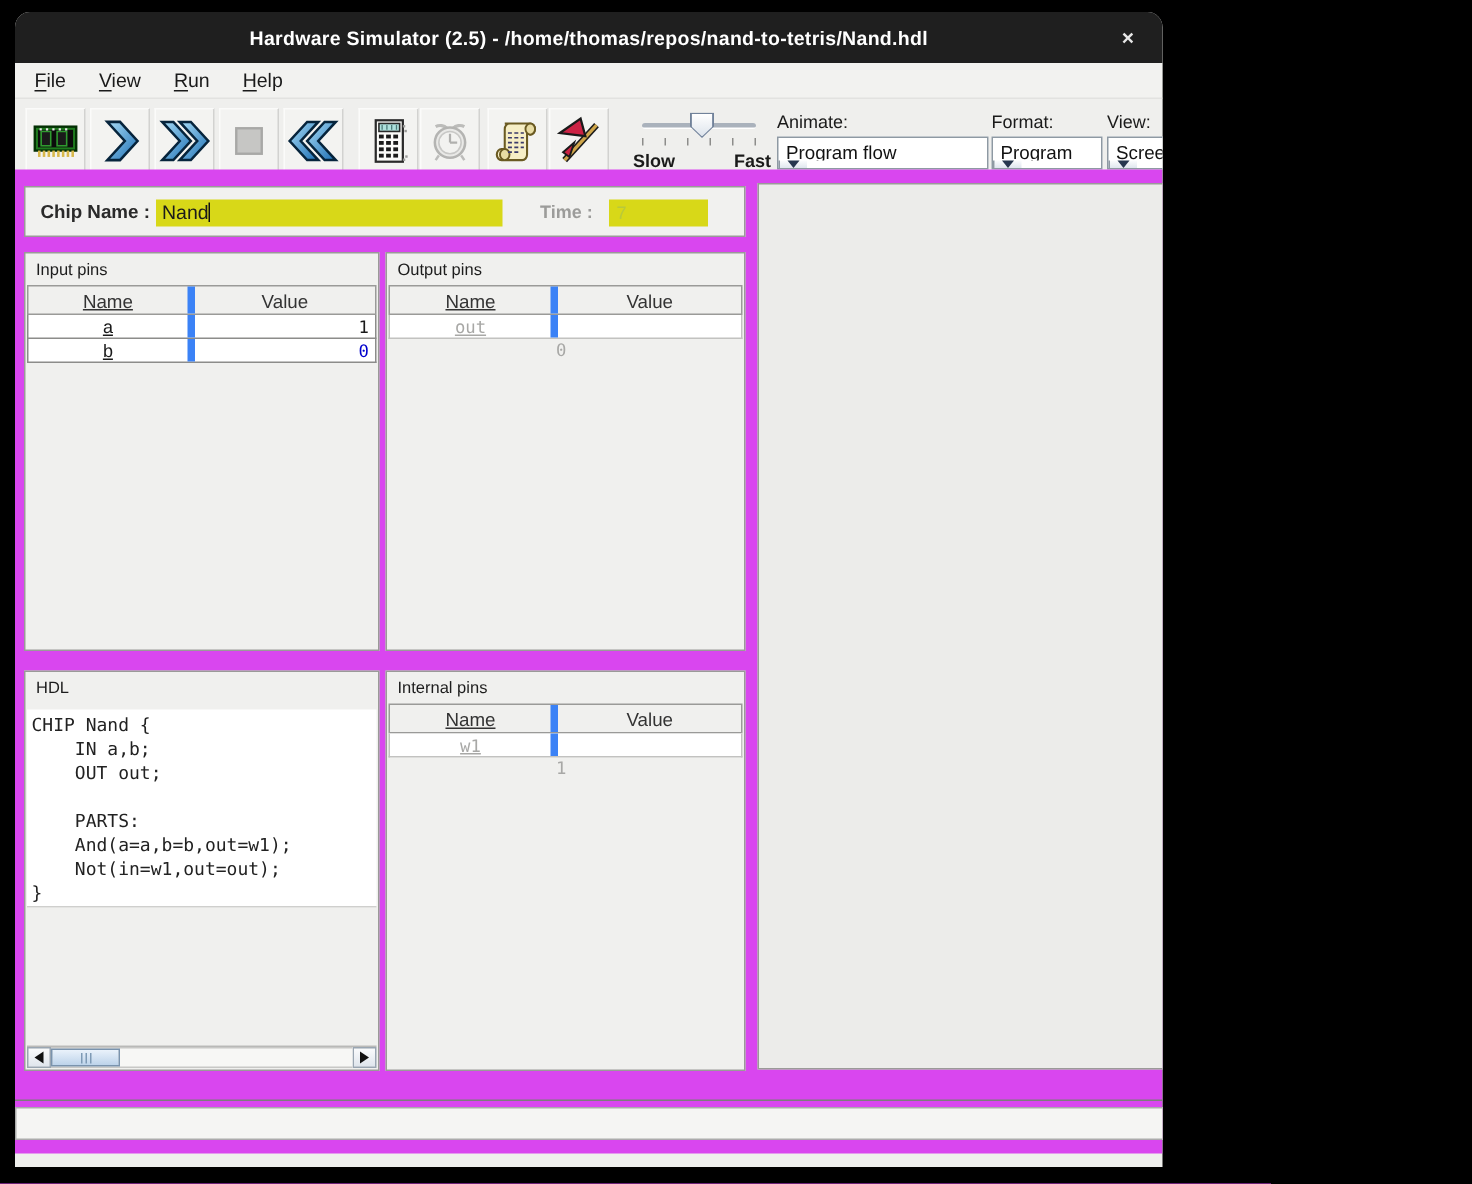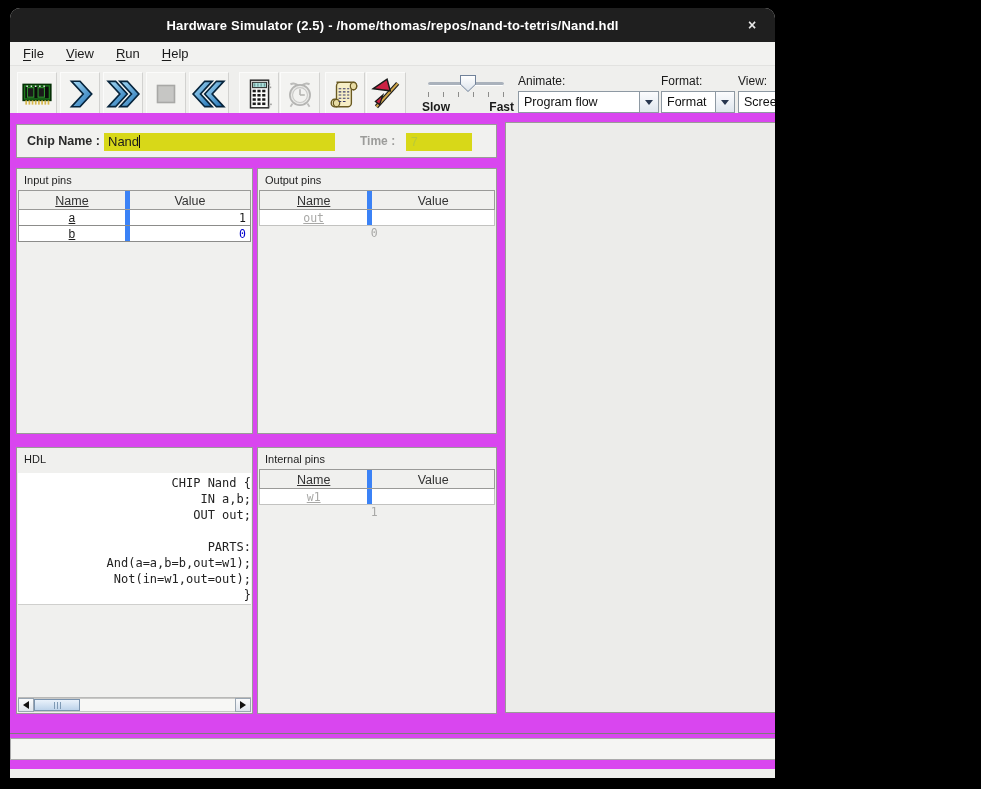--- a/index.html
+++ b/index.html
@@ -40,21 +40,21 @@
   .slider-thumb-inner { position:absolute; left:1px; top:1px; width:14px; height:15px;
       background:linear-gradient(#ffffff,#dde4ec); clip-path:polygon(0 0,100% 0,100% 55%,50% 100%,0 55%); }
   .slider-ticks { position:absolute; left:6px; top:20px; width:76px; height:5px; display:flex; justify-content:space-between; }
   .slider-ticks i { width:1px; height:5px; background:#8d8d8b; }
   .slider-labels { position:absolute; left:0; top:28px; width:100%; display:flex; justify-content:space-between; }
   .slider-labels span { font-size:12px; font-weight:bold; color:#1a1a1a; }
 
   
   .combo-group { position:absolute; top:8px; }
   .combo-label { font-size:12px; color:#1a1a1a; margin-bottom:3px; }
-  .combo { height:22px; background:#fff; border:1px solid #8e99a3; display:flex; align-items:stretch; }
+  .combo { height:22px; background:#fff; border:1px solid #8e99a3; display:flex; align-items:stretch;flex-direction:column; }
   .combo-value { flex:1; font-size:12.5px; color:#111; padding:3px 4px 0 5px; white-space:nowrap; overflow:hidden; }
   .combo-arrow { width:19px; border-left:1px solid #8e99a3; background:linear-gradient(#fbfcfe,#dfe6ee);
                  display:flex; align-items:center; justify-content:center; }
   .combo-arrow i { width:0; height:0; border-left:4px solid transparent; border-right:4px solid transparent;
                    border-top:5px solid #27364f; }
 
   
   .content { position:absolute; left:0; top:105px; width:100%; height:656px; background:#d946ef; }
 
   .chip-bar { position:absolute; left:6px; top:11px; width:481px; height:34px;
@@ -84,21 +84,21 @@
   .row-dark .cell-value { color:#1a1a1a; }
   .row-blue .cell-value { color:#0000cc; }
   .row-gray { border-color:#c2c2c0;flex-direction:column; }
   .row-gray .cell-name { color:#a8a8a6; font-family:"DejaVu Sans Mono", monospace; font-size:11.5px; }
   .row-gray .cell-value { color:#a8a8a6; }
 
   
   .hdl-code { position:absolute; left:1px; top:25px; width:233px; height:132px; background:#fff;
               border-bottom:1px solid #cfcfcd; }
   .hdl-code pre { font-family:"DejaVu Sans Mono", monospace; font-size:12px; line-height:16px;
-                  color:#222; padding:2px 0 0 3px; white-space:pre;text-align:right; }
+                  color:#222; padding:2px 0 0 3px; white-space:pre; }
   .hscrollbar { position:absolute; left:1px; bottom:1px; height:15px; width:233px; background:#f4f4f2;
                 border-top:1px solid #b9b9b7; display:flex; }
   .sb-btn { width:16px; height:100%; background:linear-gradient(#fafbfc,#dfe5ec); border:1px solid #9aa6b2;
             display:flex; align-items:center; justify-content:center; }
   .sb-left i { width:0; height:0; border-top:4px solid transparent; border-bottom:4px solid transparent; border-right:6px solid #111; }
   .sb-right i { width:0; height:0; border-top:4px solid transparent; border-bottom:4px solid transparent; border-left:6px solid #111; }
   .sb-track { flex:1; position:relative; background:#f7f7f5; border-top:1px solid #c8c8c6; border-bottom:1px solid #c8c8c6; }
   .sb-thumb { position:absolute; left:0; top:0; width:46px; height:100%;
               background:linear-gradient(#eaf2fb,#bdd3ea); border:1px solid #7a93ad;
               display:flex; align-items:center; justify-content:center; gap:2px; }
@@ -288,21 +288,21 @@
         <div class="combo-value">Program flow</div>
         <div class="combo-arrow">
             <i></i>
           </div>
       </div>
     </div>
 
     <div class="combo-group" style="left:651px; width:74px">
       <div class="combo-label">Format:</div>
       <div class="combo">
-        <div class="combo-value">Format</div>
+        <div class="combo-value">Program</div>
         <div class="combo-arrow">
             <i></i>
           </div>
       </div>
     </div>
 
     <div class="combo-group" style="left:728px; width:80px">
       <div class="combo-label">View:</div>
       <div class="combo">
         <div class="combo-value">Screen</div>

